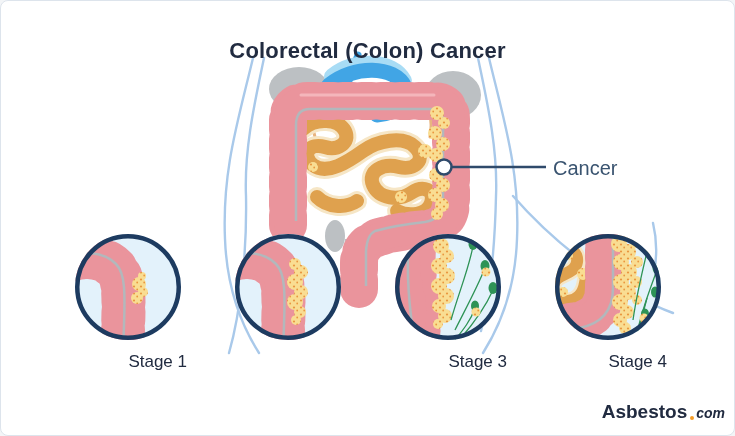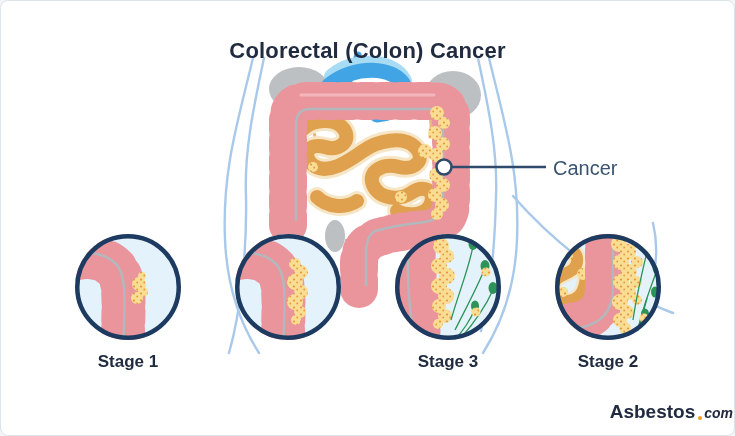--- a/index.html
+++ b/index.html
@@ -17,27 +17,27 @@
   }
   .anatomy{position:absolute;left:0;top:0;z-index:1;pointer-events:none;}
   .annotation-label{
     position:absolute;left:552px;top:156px;font-size:20px;
     color:var(--annotation-text);z-index:2;
   }
   .stage-fig{position:absolute;top:227px;z-index:2;}
   .stage-fig.s1{left:68px;} .stage-fig.s2{left:228px;}
   .stage-fig.s3{left:388px;} .stage-fig.s4{left:548px;}
   .stage-label{
-    position:absolute;top:351px;width:118px;text-align:center;
-    font-size:17px;font-weight:700;color:var(--text-dark);z-index:2;
+    position:absolute;top:351px;width:118px;text-align:right;
+    font-size:17px;font-weight:400;color:var(--text-dark);z-index:2;
   }
   .stage-label.s1{left:68px;} .stage-label.s2{left:228px;}
   .stage-label.s3{left:388px;} .stage-label.s4{left:548px;}
   .logo{
-    position:absolute;right:1px;top:401px;display:flex;
+    position:absolute;right:9px;top:401px;display:flex;
     align-items:flex-end;z-index:3;text-decoration:none;cursor:pointer;
   }
   .logo-name{font-size:19px;font-weight:700;color:var(--text-dark);line-height:1;}
   .logo-dot{
     width:4px;height:4px;border:2.3px solid var(--logo-orange);
     border-radius:50%;margin:0 2px 1px 3px;
   }
   .logo-tld{font-size:14px;font-weight:700;color:var(--text-dark);line-height:1.05;font-style:italic;}
   
   .bodyline{fill:none;stroke:var(--body-line);stroke-width:2.4;stroke-linecap:round;}
@@ -272,21 +272,21 @@
         <ellipse class="node" cx="96" cy="86" rx="4" ry="5.5"></ellipse>
         <circle class="dots" cx="101" cy="22" r="4.5"></circle>
         <circle class="dots" cx="95" cy="90" r="4.5"></circle>
       </g>
     </g>
     <circle class="ring" cx="59" cy="59" r="50.75"></circle>
   </svg>
 
   <div class="stage-label s1">Stage 1</div>
   <div class="stage-label s3">Stage 3</div>
-  <div class="stage-label s4">Stage 2</div>
+  <div class="stage-label s4">Stage 4</div>
 
   <a class="logo">
     <span class="logo-name">Asbestos</span>
     <span class="logo-dot"></span>
     <span class="logo-tld">com</span>
   </a>
 
 </div>
 
 </body></html>

